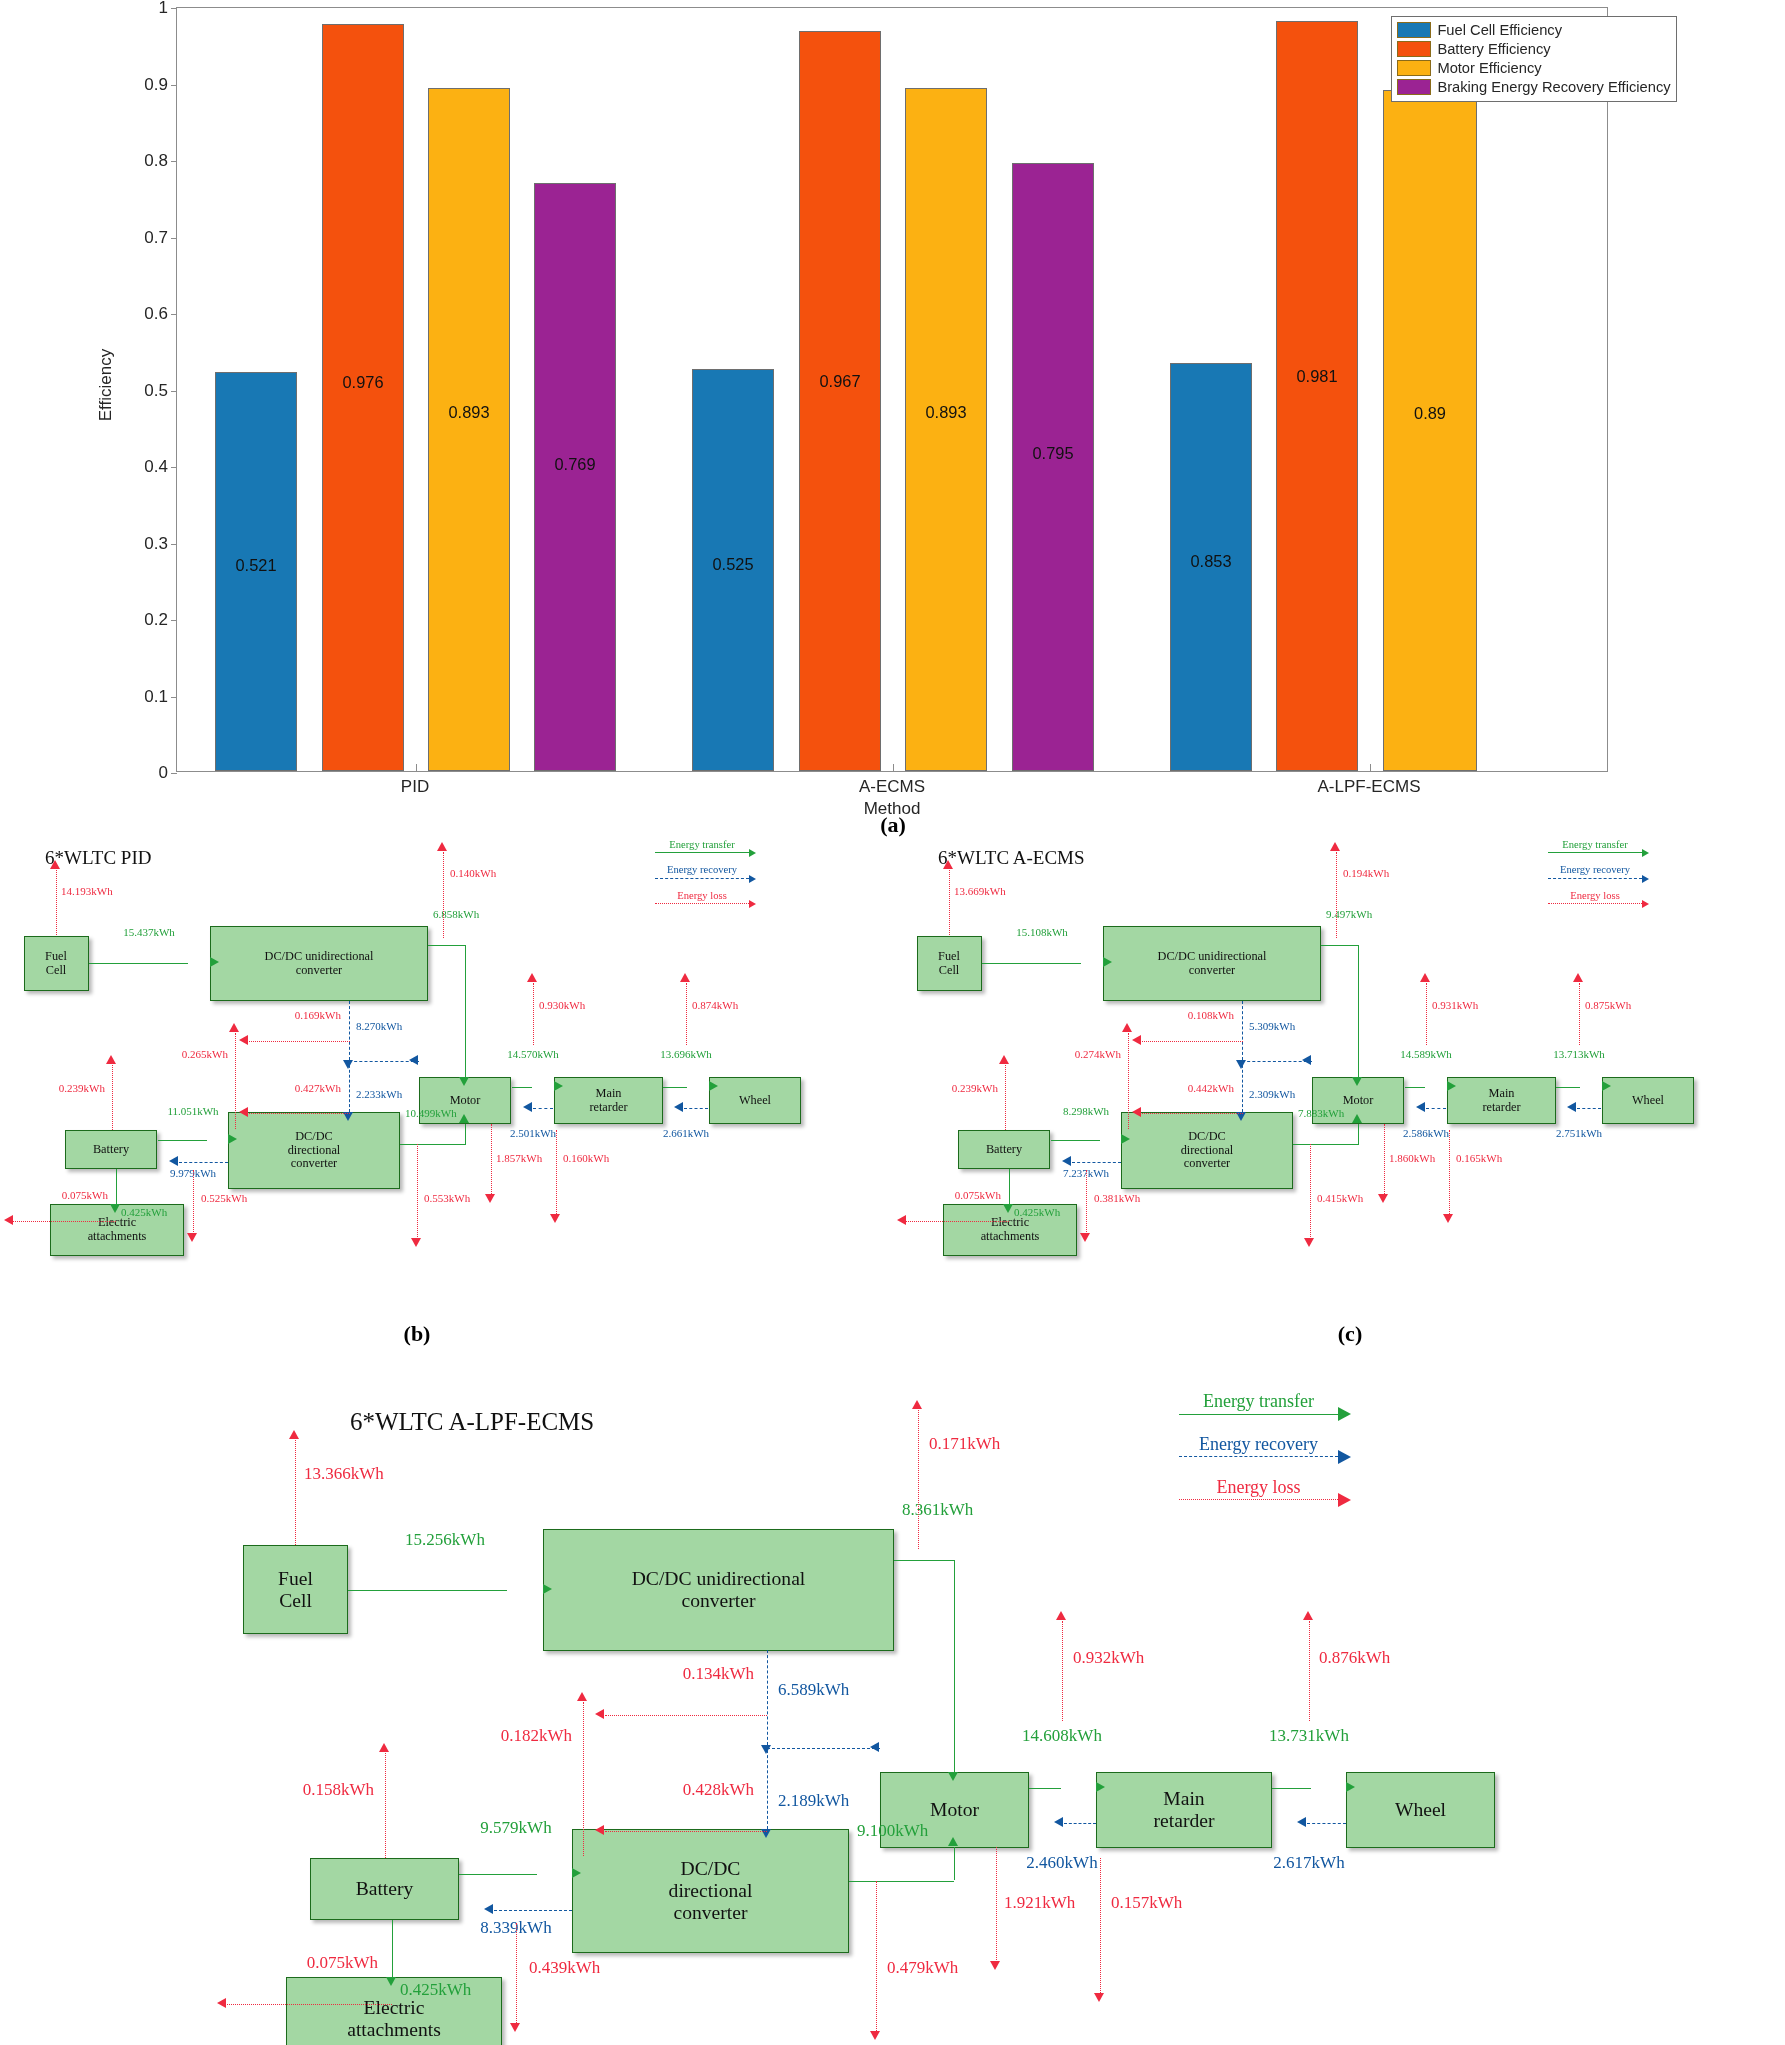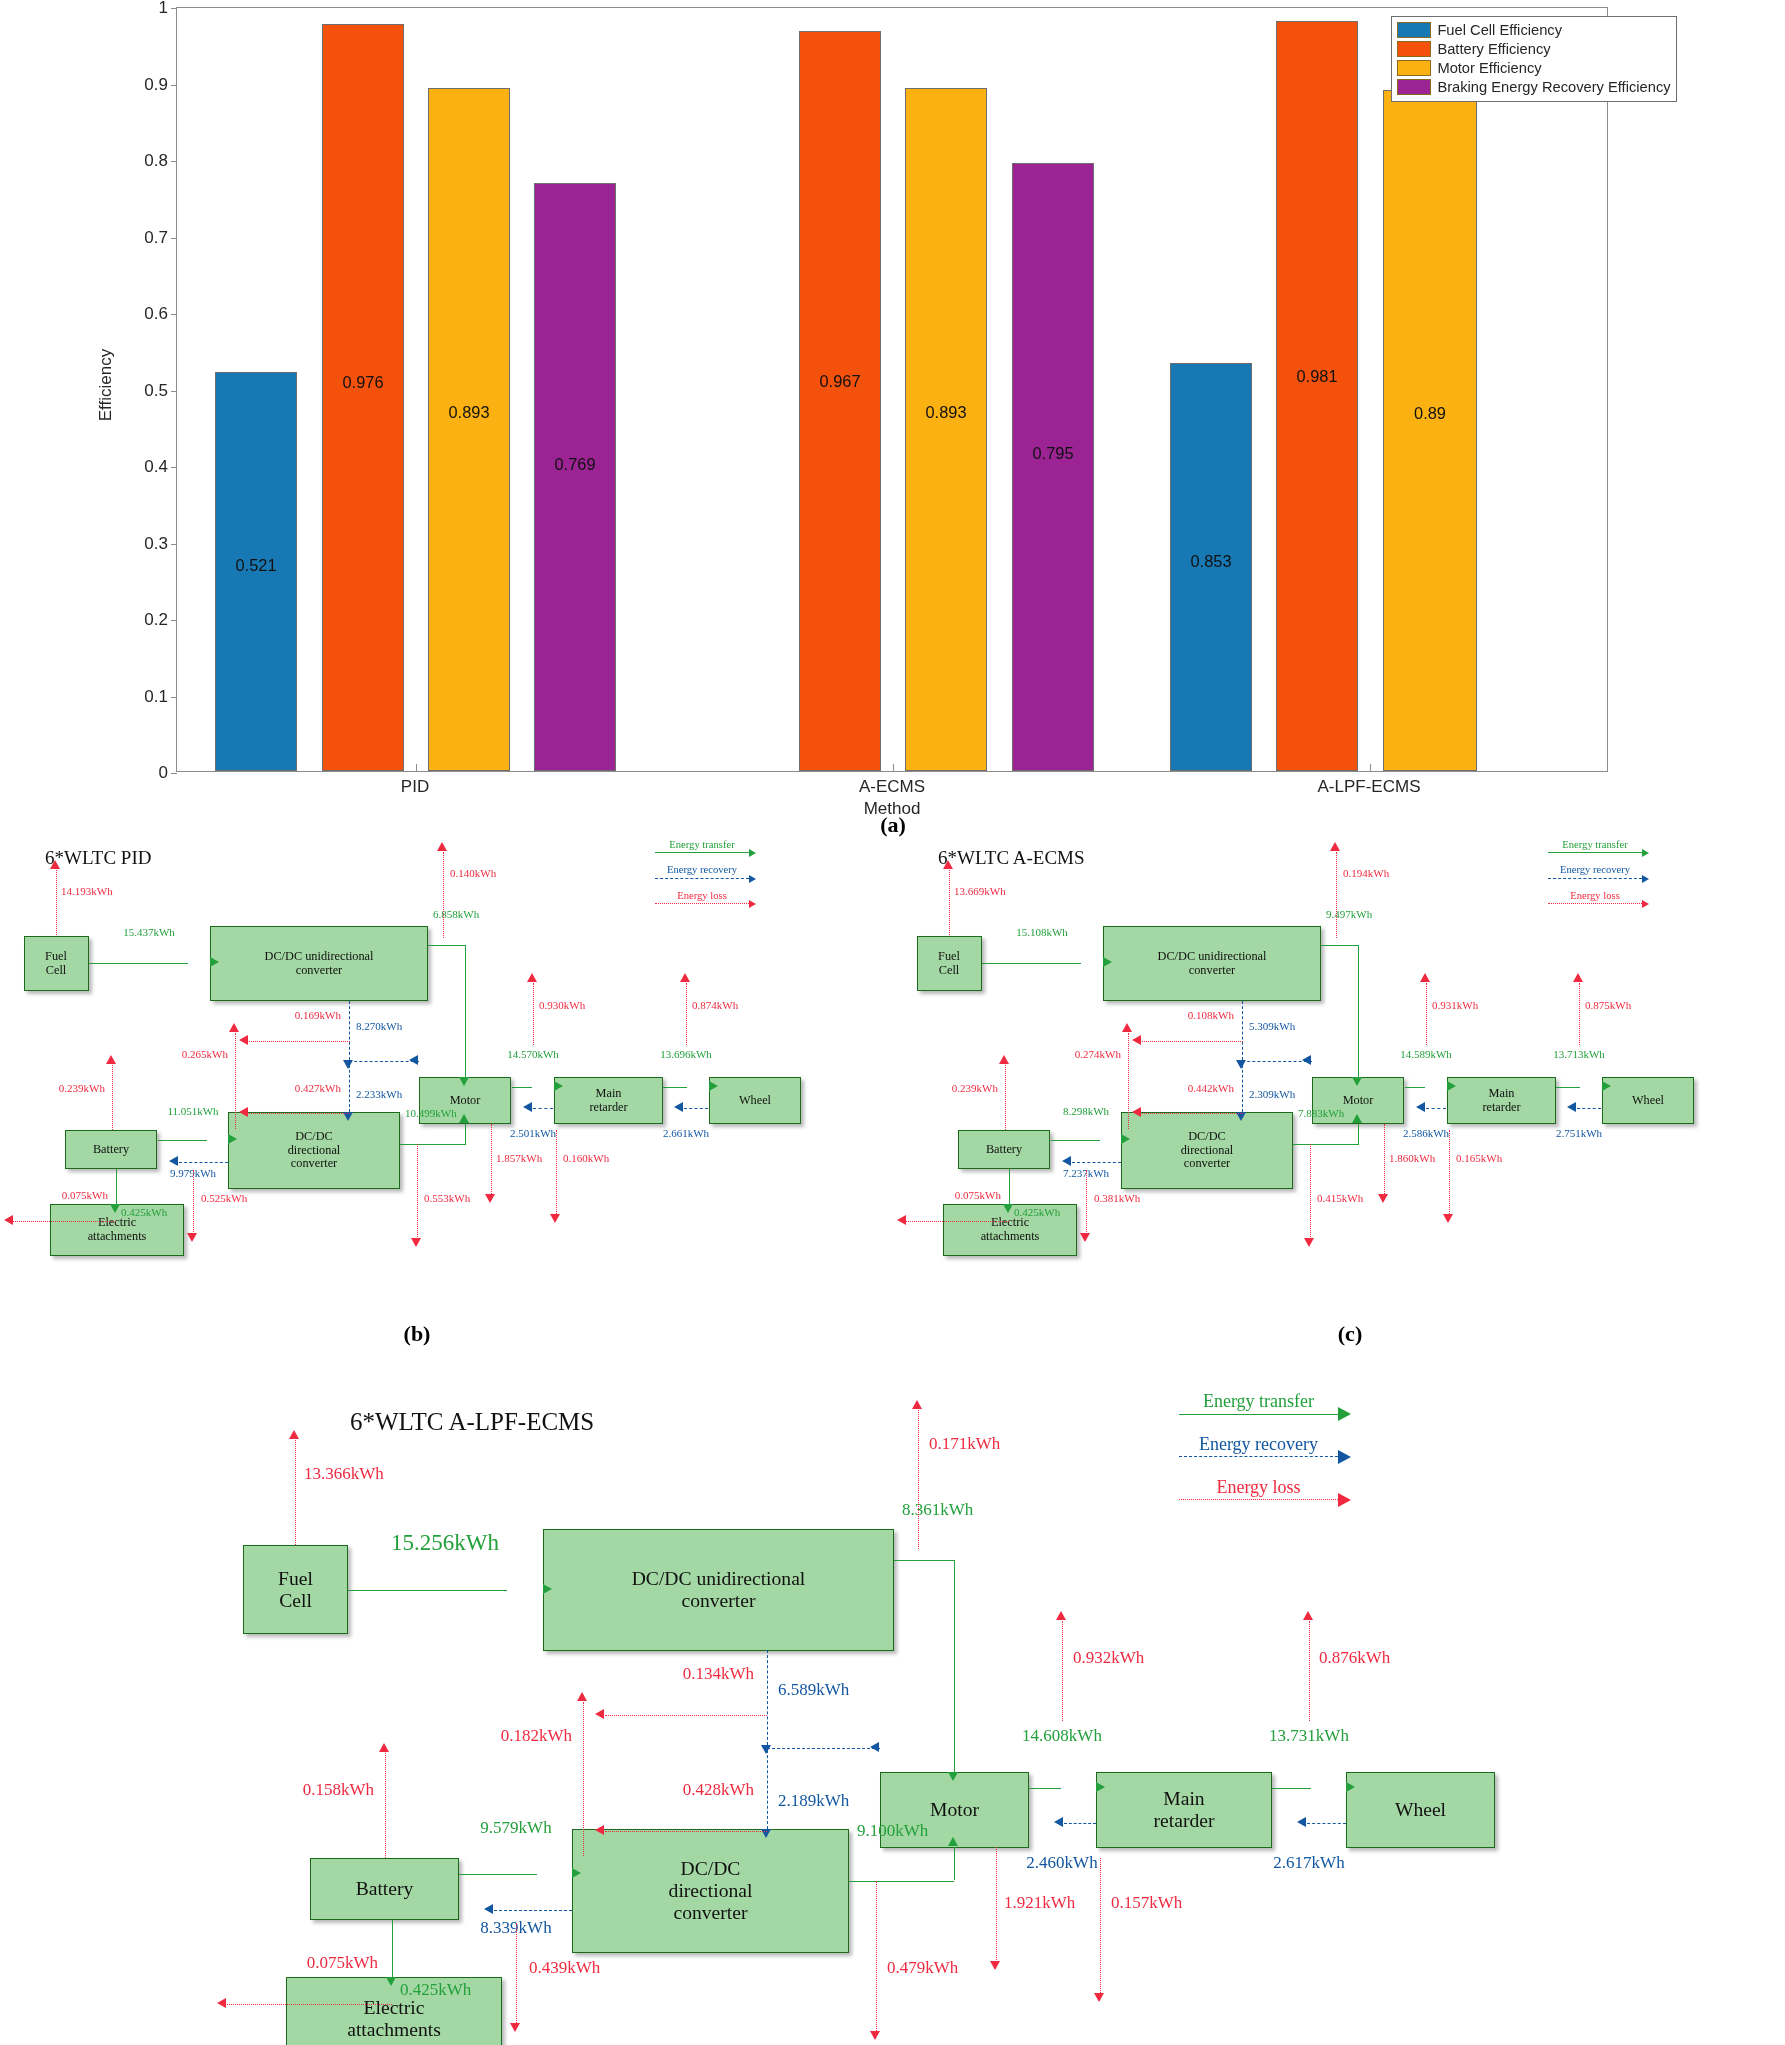--- a/index.html
+++ b/index.html
@@ -85,20 +85,23 @@
       <div class="bar" style="left: 145px; width: 82px; height: 747px; background: rgb(244, 81, 13);">
         <div class="bar-val" style="top: 348px;">0.976</div>
       </div>
       <div class="bar" style="left: 251px; width: 82px; height: 683px; background: rgb(252, 177, 18);">
         <div class="bar-val" style="top: 314px;">0.893</div>
       </div>
       <div class="bar" style="left: 357px; width: 82px; height: 588px; background: rgb(155, 35, 147);">
         <div class="bar-val" style="top: 271px;">0.769</div>
       </div>
       <div class="x-tick" style="left: 716px;"></div>
+      <div class="bar" style="left: 515px; width: 82px; height: 402px; background: rgb(24, 120, 180);">
+        <div class="bar-val" style="top: 185px;">0.525</div>
+      </div>
       <div class="bar" style="left: 622px; width: 82px; height: 740px; background: rgb(244, 81, 13);">
         <div class="bar-val" style="top: 340px;">0.967</div>
       </div>
       <div class="bar" style="left: 728px; width: 82px; height: 683px; background: rgb(252, 177, 18);">
         <div class="bar-val" style="top: 314px;">0.893</div>
       </div>
       <div class="bar" style="left: 835px; width: 82px; height: 608px; background: rgb(155, 35, 147);">
         <div class="bar-val" style="top: 280px;">0.795</div>
       </div>
       <div class="x-tick" style="left: 1193px;"></div>
@@ -415,21 +418,21 @@
         <div>Main<br>retarder</div>
       </div>
       <div class="node" style="left: 1141px; top: 389px; width: 149px; height: 76px; font-size: 19.6px;">
         <div>Wheel</div>
       </div>
       <div class="ln v r-s" style="left: 90px; top: 57px; height: 105px; border-left: 1.2px dotted rgb(239, 42, 64);"></div>
       <div class="ah up cr" style="left: 90px; top: 57px; border-left: 5.7px solid transparent; border-right: 5.7px solid transparent; border-bottom: 9.8px solid rgb(239, 42, 64); margin-left: -5.7px; margin-top: -9.8px;"></div>
       <div class="lbl r" style="left: 99px; top: 81px; font-size: 17px; color: rgb(239, 42, 64);">13.366kWh</div>
       <div class="ln h g-s" style="left: 143px; top: 207px; width: 159px; border-top: 1.2px solid rgb(35, 160, 59);"></div>
       <div class="ah right cg" style="left: 338px; top: 207px; border-top: 5.7px solid transparent; border-bottom: 5.7px solid transparent; border-left: 9.8px solid rgb(35, 160, 59); margin-top: -5.7px;"></div>
-      <div class="lbl g" style="left: 240px; top: 147px; font-size: 23px; color: rgb(35, 160, 59); transform: translateX(-50%);">15.256kWh</div>
+      <div class="lbl g" style="left: 240px; top: 147px; font-size: 17px; color: rgb(35, 160, 59); transform: translateX(-50%);">15.256kWh</div>
       <div class="ln h g-s" style="left: 689px; top: 177px; width: 61px; border-top: 1.2px solid rgb(35, 160, 59);"></div>
       <div class="ln v g-s" style="left: 749px; top: 177px; height: 212px; border-left: 1.2px solid rgb(35, 160, 59);"></div>
       <div class="ah down cg" style="left: 749px; top: 389px; border-left: 5.7px solid transparent; border-right: 5.7px solid transparent; border-top: 9.8px solid rgb(35, 160, 59); margin-left: -5.7px;"></div>
       <div class="lbl g" style="left: 697px; top: 117px; font-size: 17px; color: rgb(35, 160, 59);">8.361kWh</div>
       <div class="ln v r-s" style="left: 713px; top: 27px; height: 139px; border-left: 1.2px dotted rgb(239, 42, 64);"></div>
       <div class="ah up cr" style="left: 713px; top: 27px; border-left: 5.7px solid transparent; border-right: 5.7px solid transparent; border-bottom: 9.8px solid rgb(239, 42, 64); margin-left: -5.7px; margin-top: -9.8px;"></div>
       <div class="lbl r" style="left: 724px; top: 51px; font-size: 17px; color: rgb(239, 42, 64);">0.171kWh</div>
       <div class="ln v b-s" style="left: 562px; top: 267px; height: 95px; border-left: 1.2px dashed rgb(18, 87, 160);"></div>
       <div class="ah down cb" style="left: 562px; top: 362px; border-left: 5.7px solid transparent; border-right: 5.7px solid transparent; border-top: 9.8px solid rgb(18, 87, 160); margin-left: -5.7px;"></div>
       <div class="lbl b" style="left: 573px; top: 297px; font-size: 17px; color: rgb(18, 87, 160);">6.589kWh</div>

